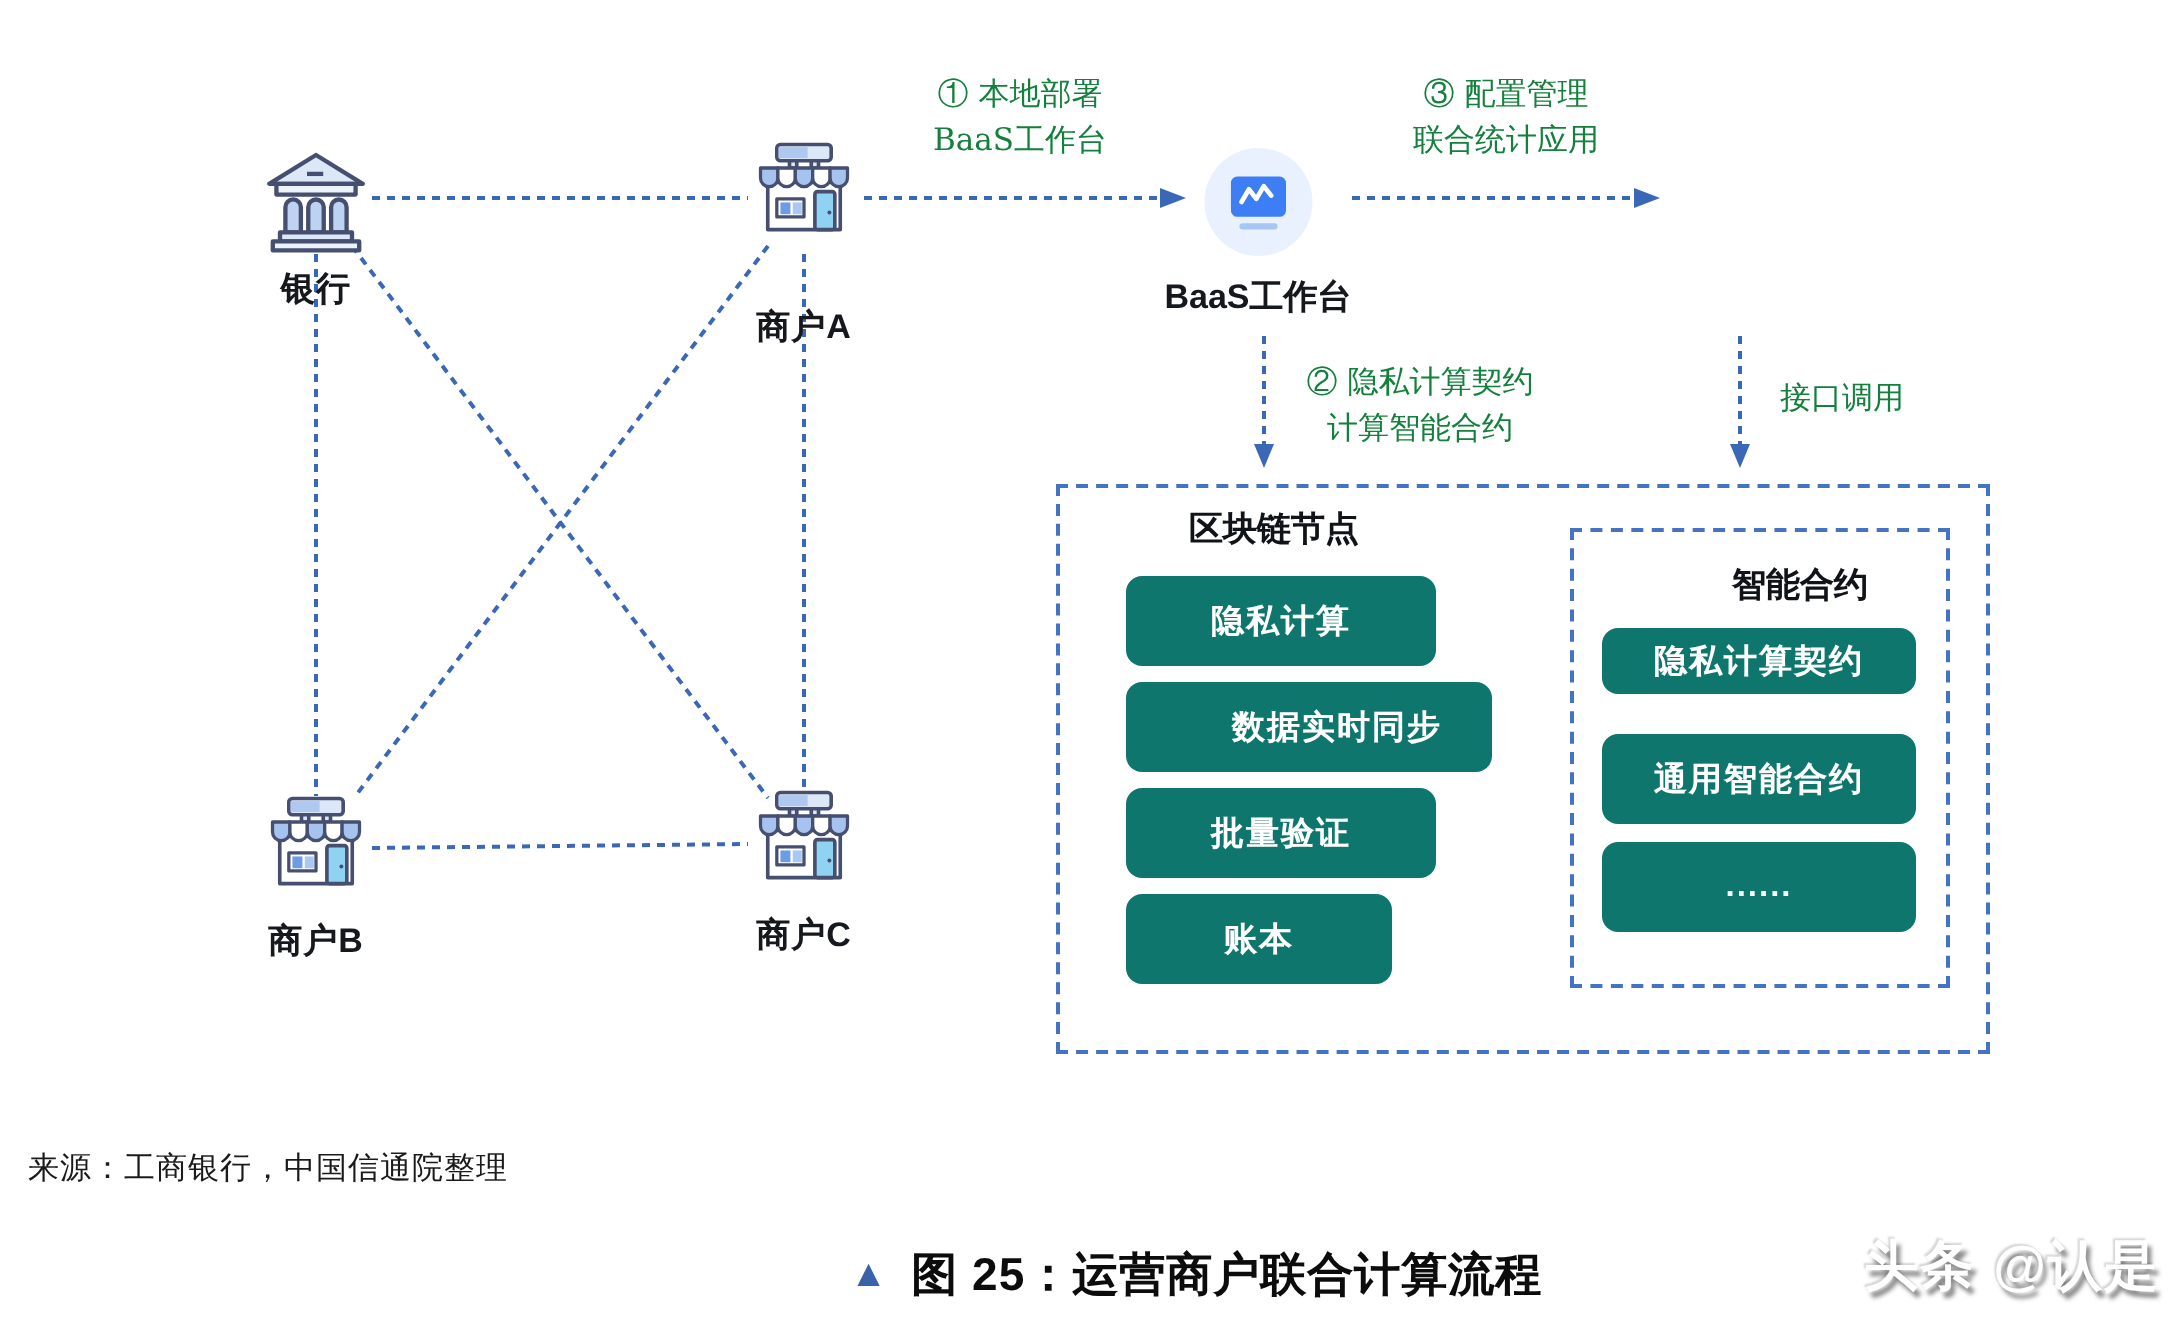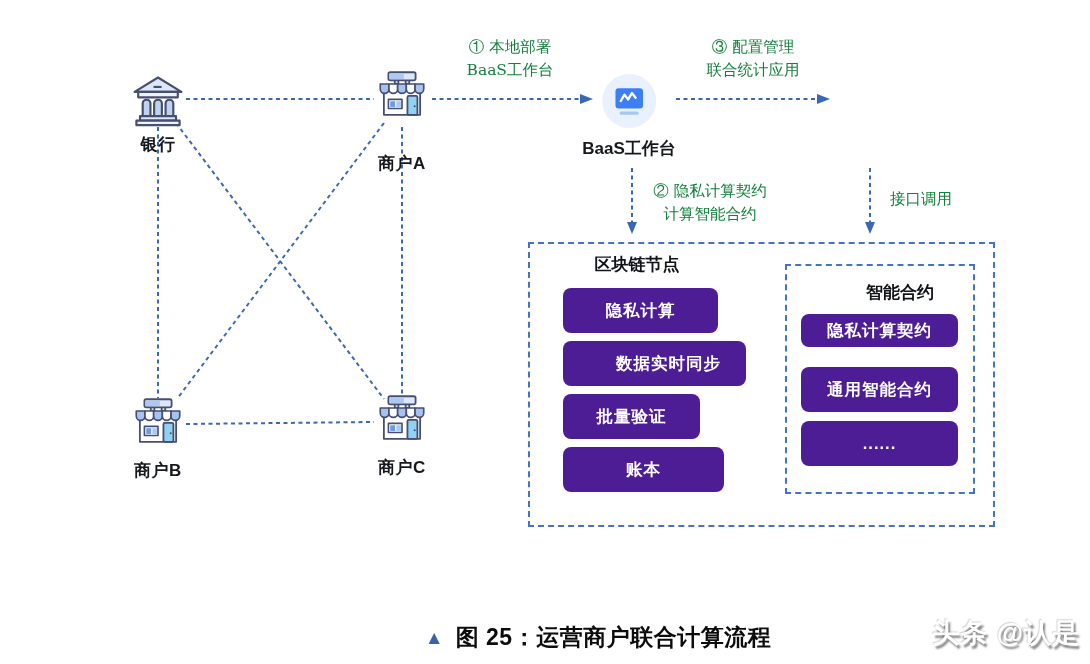--- a/index.html
+++ b/index.html
@@ -23,21 +23,21 @@
 
   
   .step{position:absolute;transform:translateX(-50%);text-align:center;
         font-family:"DejaVu Serif", serif;font-size:15.5px;color:#15803d;line-height:23px;white-space:nowrap;}
 
   
   .dash-box{position:absolute;border:2px dashed #4472C4;box-sizing:border-box;}
   .box-title{position:absolute;transform:translateX(-50%);font-weight:bold;font-size:17px;color:#101318;white-space:nowrap;}
 
   
-  .btn{position:absolute;background:#4c1d95;color:#ffffff;font-weight:bold;font-size:16.5px;
+  .btn{position:absolute;background:#0f766e;color:#ffffff;font-weight:bold;font-size:16.5px;
        border-radius:8px;display:flex;align-items:center;justify-content:center;
        letter-spacing:1px;white-space:nowrap;}
 
   
   .source{position:absolute;left:14px;top:574px;font-size:15.5px;color:#1a1a1a;letter-spacing:.5px;}
   .caption{position:absolute;left:598px;top:622px;transform:translateX(-50%);
            display:flex;align-items:center;gap:12px;white-space:nowrap;}
   .caption-tri{color:#3A62A8;font-size:19px;line-height:1;}
   .caption-text{font-weight:bold;font-size:23px;color:#0c0c0c;letter-spacing:.5px;}
   .watermark{position:absolute;right:10px;top:615px;font-weight:bold;font-size:27px;color:#ffffff;
@@ -186,28 +186,29 @@
       </svg>
     </div>
     <div class="platform-label">BaaS工作台</div>
   </div>
 
 
   <div class="dash-box" style="left:528px;top:242px;width:467px;height:285px;"></div>
   <div class="box-title" style="left:637px;top:253px;">区块链节点</div>
   <div class="btn" style="left:563px;top:288px;width:155px;height:45px;">隐私计算</div>
   <div class="btn" style="left:563px;top:341px;width:155px;height:45px;padding-left:28px;">数据实时同步</div>
-  <div class="btn" style="left:563px;top:394px;width:137px;height:45px;">批量验证</div>
-  <div class="btn" style="left:563px;top:447px;width:161px;height:45px;">账本</div>
+  <div class="btn" style="left:563px;top:394px;width:155px;height:45px;">批量验证</div>
+  <div class="btn" style="left:563px;top:447px;width:133px;height:45px;">账本</div>
 
   <div class="dash-box" style="left:785px;top:264px;width:190px;height:230px;"></div>
   <div class="box-title" style="left:900px;top:281px;">智能合约</div>
   <div class="btn" style="left:801px;top:314px;width:157px;height:33px;">隐私计算契约</div>
   <div class="btn" style="left:801px;top:367px;width:157px;height:45px;">通用智能合约</div>
   <div class="btn" style="left:801px;top:421px;width:157px;height:45px;">......</div>
 
+  <div class="source">来源：工商银行，中国信通院整理</div>
   <div class="caption">
     <span class="caption-tri">▲</span>
     <span class="caption-text">图 25：运营商户联合计算流程</span>
   </div>
   <div class="watermark">头条 @认是</div>
 
 </div>
 
 </body></html>

